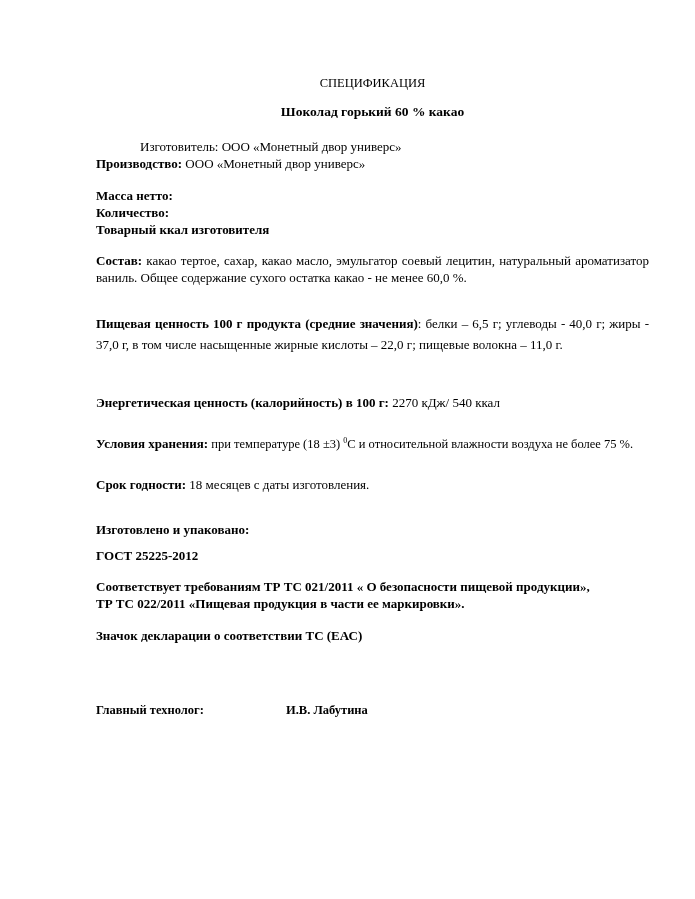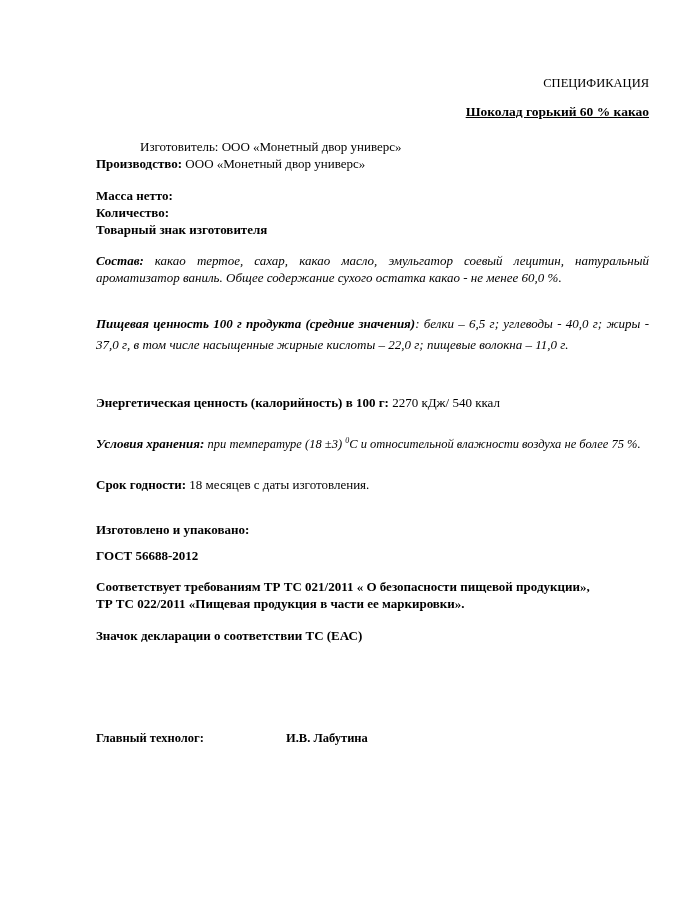--- a/index.html
+++ b/index.html
@@ -16,32 +16,31 @@
       color: #000000;
       font-size: 13px;
     }
     .page {
       position: absolute;
       left: 96px;
       top: 0;
       width: 553px;
     }
     .abs { position: absolute; left: 0; white-space: nowrap; }
-    .center { width: 553px; text-align: right; }
+    .center { width: 553px; text-align: center; }
     b, .bold { font-weight: bold; }
     .just {
       width: 553px;
       text-align: justify;
       white-space: normal;
-      font-style: italic;
     }
     .title { top: 76px; font-size: 12.5px; }
-    .subtitle { top: 104px; font-size: 13.5px; font-weight: bold; text-decoration: underline; }
+    .subtitle { top: 104px; font-size: 13.5px; font-weight: bold; }
     .line { line-height: 17px; }
-    .small { font-size: 12.5px; margin-top: 28px; }
+    .small { font-size: 12.5px; }
     sup { font-size: 8px; vertical-align: 5px; }
   </style>
 </head>
 <body>
 
 <div class="page">
 
   <div class="abs center title">СПЕЦИФИКАЦИЯ</div>
 
   <div class="abs center subtitle">Шоколад горький 60 % какао</div>
@@ -51,21 +50,21 @@
     <span>ООО «Монетный двор универс»</span>
   </div>
 
   <div class="abs line" style="top:155px;font-family:Liberation Serif, serif;">
     <b>Производство:</b>
     <span>ООО «Монетный двор универс»</span>
   </div>
 
   <div class="abs line bold" style="top:187px;">Масса нетто:</div>
   <div class="abs line bold" style="top:204px;">Количество:</div>
-  <div class="abs line bold" style="top:221px;">Товарный знак изготовителя</div>
+  <div class="abs line bold" style="top:221px;">Товарный ккал изготовителя</div>
 
   <div class="abs just line" style="top:252px;">
     <b>Состав:</b>
     <span>какао тертое, сахар, какао масло, эмульгатор соевый лецитин, натуральный ароматизатор ваниль.  Общее содержание сухого остатка какао -  не менее  60,0 %.</span>
   </div>
 
   <div class="abs just" style="top:313px; line-height:21px;">
     <b>Пищевая ценность 100 г продукта (средние значения)</b><span>: белки – 6,5 г; углеводы  - 40,0 г; жиры  - 37,0 г,  в том числе насыщенные жирные кислоты – 22,0 г; пищевые волокна – 11,0 г.</span>
   </div>
 
@@ -79,21 +78,21 @@
     <span class="small">при температуре (18 ±3) </span><sup>0</sup><span class="small">С  и относительной влажности воздуха не более 75 %.</span>
   </div>
 
   <div class="abs line" style="top:476px;">
     <b>Срок годности:</b>
     <span>18 месяцев с даты изготовления.</span>
   </div>
 
   <div class="abs line bold" style="top:521px;">Изготовлено и упаковано:</div>
 
-  <div class="abs line bold" style="top:547px;">ГОСТ 56688-2012</div>
+  <div class="abs line bold" style="top:547px;">ГОСТ 25225-2012</div>
 
   <div class="abs line bold" style="top:578px;">Соответствует требованиям ТР ТС 021/2011 « О безопасности пищевой продукции»,</div>
   <div class="abs line bold" style="top:595px;">ТР ТС 022/2011 «Пищевая продукция в части ее маркировки».</div>
 
   <div class="abs line bold" style="top:627px;">Значок  декларации о соответствии ТС (ЕАС)</div>
 
   <div class="abs line bold small" style="top:702px;">Главный технолог:</div>
   <div class="abs line bold small" style="top:702px; left:190px;">И.В. Лабутина</div>
 
 </div>

